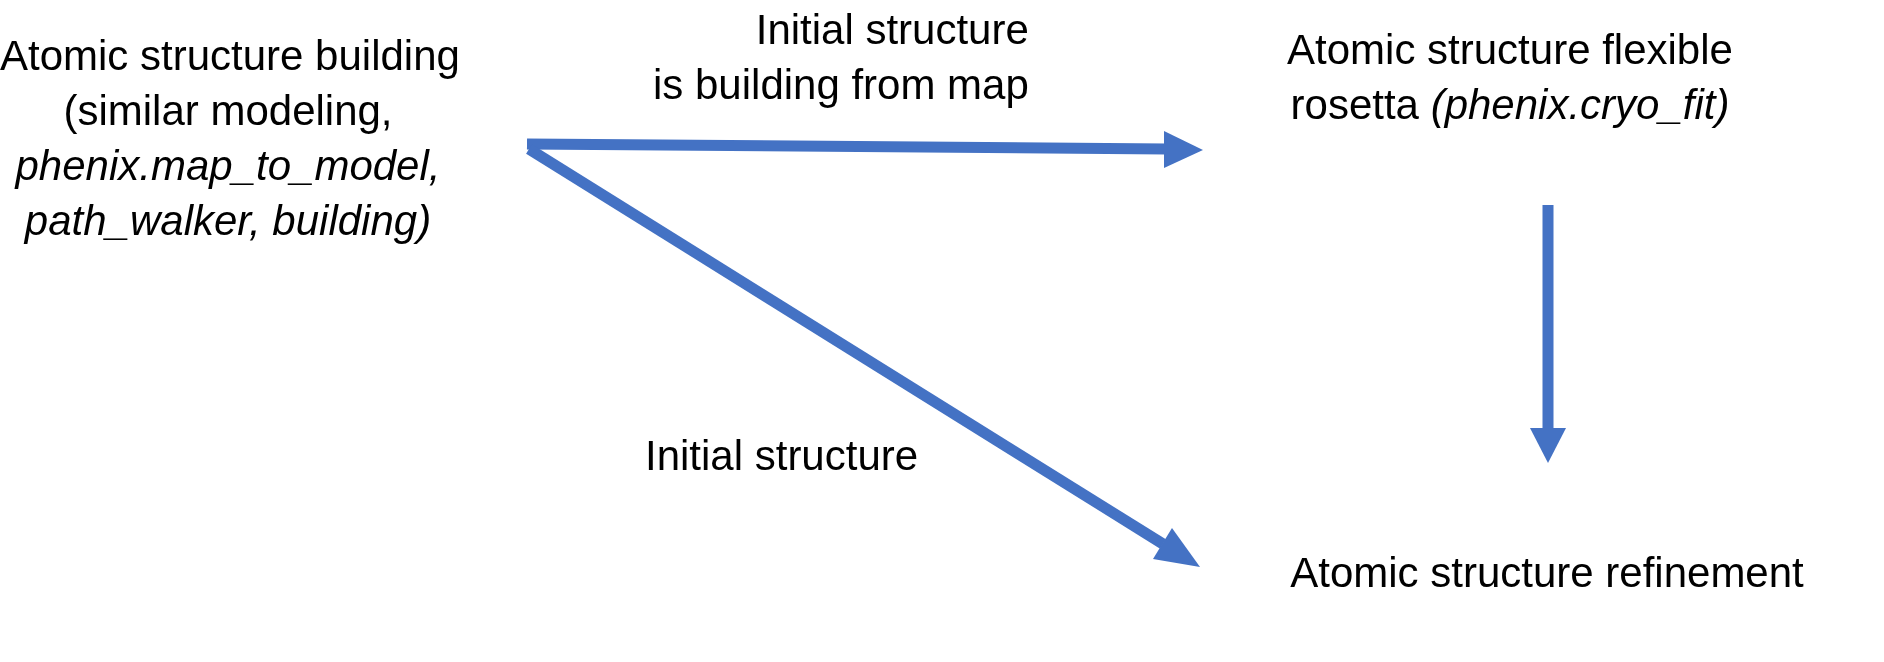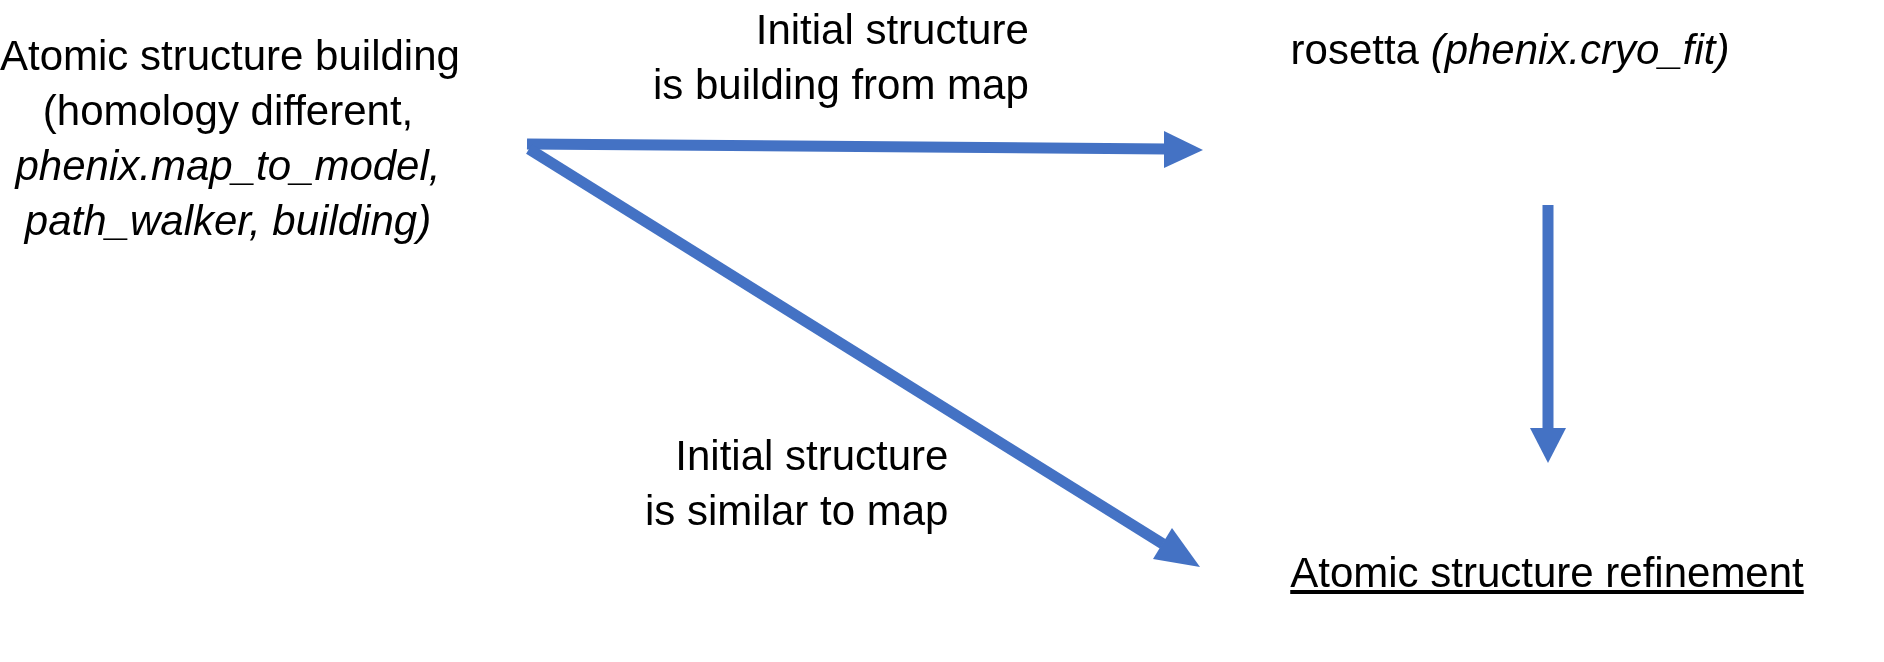--- a/index.html
+++ b/index.html
@@ -22,21 +22,21 @@
     font-size: 42px;
     line-height: 55px;
     white-space: nowrap;
   }
   .node { text-align: center; }
   .edge-label { text-align: right; }
   .it { font-style: italic; }
 
   .node-building   { left: 0px;    top: 28px;  width: 456px; }
   .node-flexible   { left: 1270px; top: 22px;  width: 480px; }
-  .node-refinement { left: 1210px; top: 545px; width: 674px; text-decoration: underline; }
+  .node-refinement { left: 1210px; top: 545px; width: 674px; }
 
   .label-different { left: 653px; top: 2px; }
   .label-similar   { left: 645px; top: 428px; }
 </style>
 </head>
 <body>
 
 <div class="canvas">
 
   <svg class="arrow-layer" viewBox="0 0 1884 662" aria-hidden="true">
@@ -46,36 +46,36 @@
 
     <line x1="529" y1="149" x2="1163" y2="544" stroke-width="11" stroke="#4472C4"></line>
     <polygon points="1200,567 1153,559 1172,528" fill="#4472C4"></polygon>
 
     <line x1="1548" y1="205" x2="1548" y2="430" stroke-width="11" stroke="#4472C4"></line>
     <polygon points="1548,463 1530,428 1566,428" fill="#4472C4"></polygon>
   </svg>
 
   <div class="node node-building">
     <div>Atomic structure building</div>
-    <div>(homology different,</div>
+    <div>(similar modeling,</div>
     <div class="it">phenix.map_to_model,</div>
     <div class="it">path_walker, building)</div>
   </div>
 
   <div class="edge-label label-different">
     <div>Initial structure</div>
     <div>is building from map</div>
   </div>
 
   <div class="node node-flexible">
+    <div>Atomic structure flexible</div>
     <div><span>rosetta </span><span class="it">(phenix.cryo_fit)</span></div>
   </div>
 
   <div class="edge-label label-similar">
     <div>Initial structure</div>
-    <div>is similar to map</div>
   </div>
 
   <div class="node node-refinement">
     <div>Atomic structure refinement</div>
   </div>
 
 </div>
 
 </body></html>

